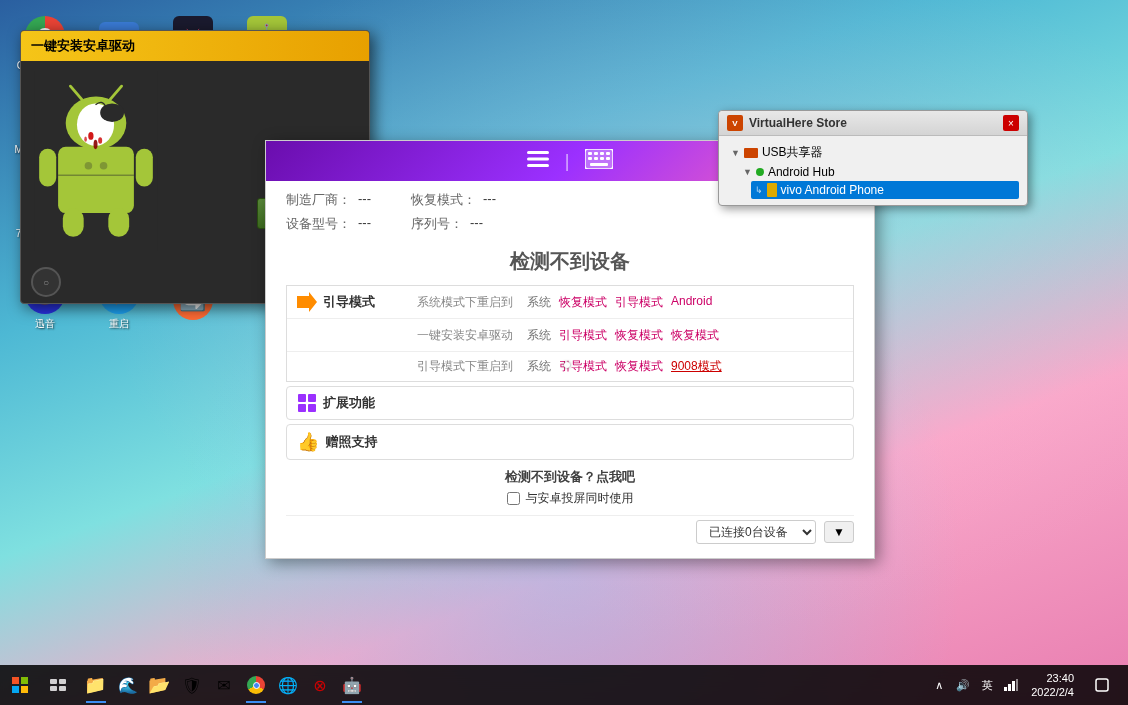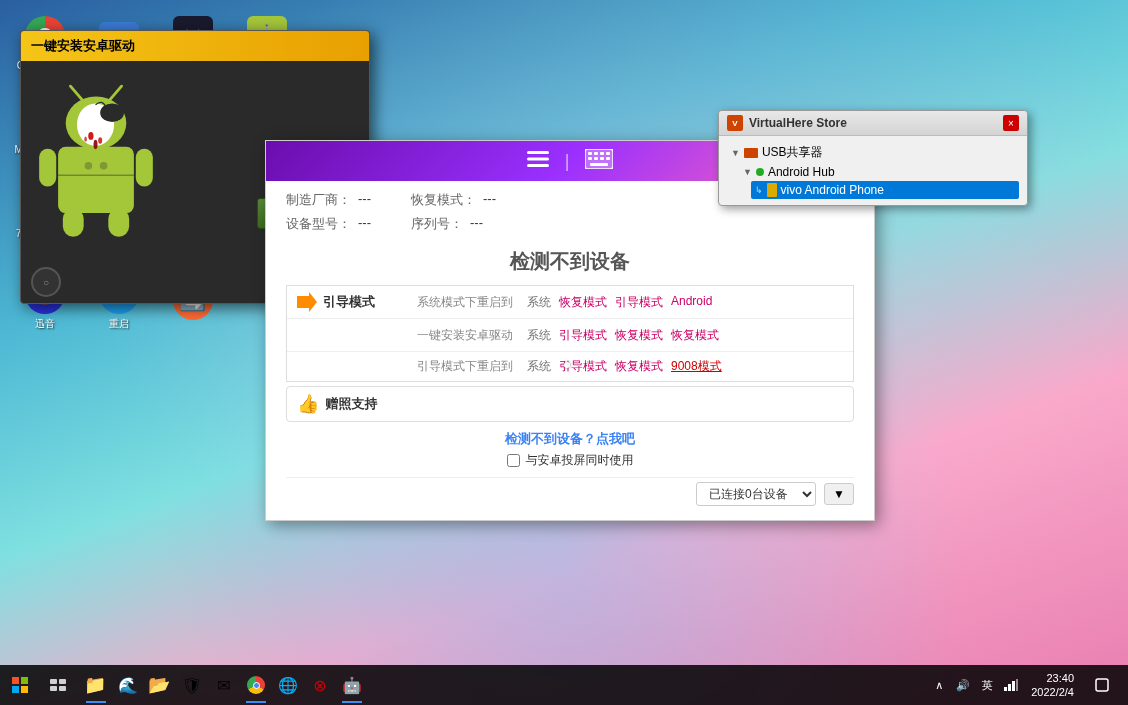--- a/index.html
+++ b/index.html
@@ -399,21 +399,21 @@
       display: flex;
       align-items: center;
       gap: 6px;
       width: 120px;
       font-size: 13px;
       font-weight: bold;
       color: #333;
     }
 
     .no-device-link {
-      color: #3b82f6;
+      color: #404040;
       font-size: 13px;
       font-weight: bold;
       cursor: pointer;
       text-align: center;
       margin: 6px 0 4px;
     }
     .checkbox-row {
       display: flex;
       align-items: center;
       gap: 6px;
@@ -792,20 +792,35 @@
         <span class="boot-row-section-title">引导模式下重启到</span>
         <div class="boot-row-links">
           <a class="boot-link">系统</a>
           <a class="boot-link boot-link-pink">引导模式</a>
           <a class="boot-link boot-link-pink">恢复模式</a>
           <a class="boot-link boot-link-red">9008模式</a>
         </div>
       </div>
     </div>
 
+    <div class="ext-section">
+      <div class="ext-row">
+        <div class="ext-label">
+          <div style="width:20px;height:20px;display:flex;align-items:center;justify-content:center;">
+            <div class="boot-icon-grid">
+              <div class="boot-grid-cell"></div>
+              <div class="boot-grid-cell"></div>
+              <div class="boot-grid-cell"></div>
+              <div class="boot-grid-cell"></div>
+            </div>
+          </div>
+          <span>扩展功能</span>
+        </div>
+      </div>
+    </div>
 
     <div class="support-section">
       <div class="support-row">
         <div class="support-label">
           <span style="font-size:18px;">👍</span>
           <span>赠照支持</span>
         </div>
       </div>
     </div>
 

